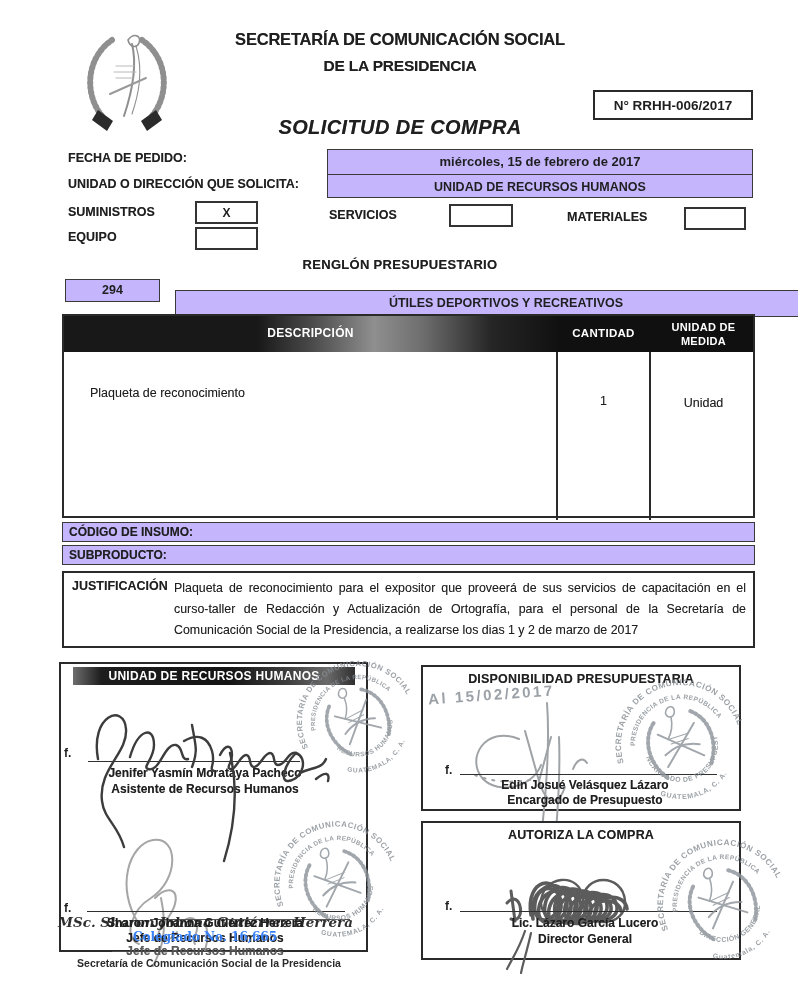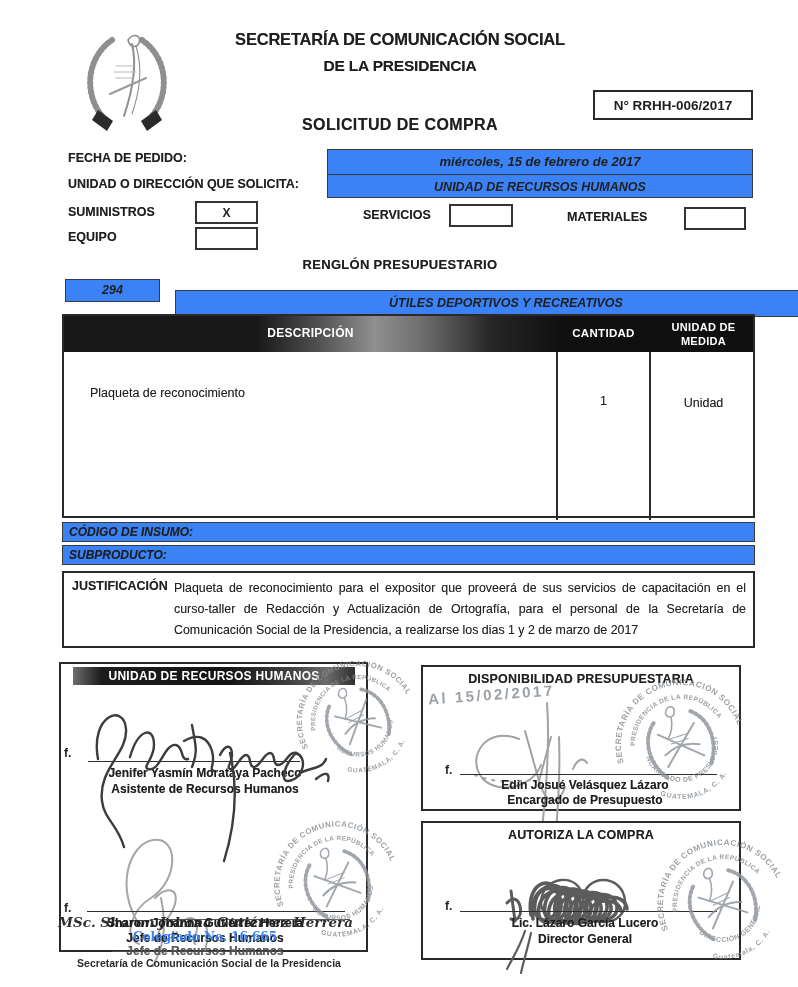--- a/index.html
+++ b/index.html
@@ -4,24 +4,24 @@
 <style>
   html,body{margin:0;padding:0;background:#e8e8e8;}
   .page{position:relative;width:798px;height:987px;background:#ffffff;margin:0 auto;
         font-family:"Liberation Sans",sans-serif;color:#1f1f1f;overflow:hidden;}
   .abs{position:absolute;}
   .ctr{text-align:center;}
   .b{font-weight:bold;}
   .ink{text-shadow:0 0 .5px rgba(20,20,20,.55);}
   .org1{font-size:16.5px;letter-spacing:-.2px;}
   .org2{font-size:15.5px;letter-spacing:-.2px;}
-  .formtitle{font-size:16px;letter-spacing:.4px;}
+  .formtitle{font-size:20px;letter-spacing:.4px;font-style:italic;}
   .lbl{font-size:12.5px;font-weight:bold;text-shadow:0 0 .4px rgba(30,30,30,.45);}
   .box{border:2px solid #2a2a2a;box-sizing:border-box;background:#fff;}
-  .thinbox{border:1.6px solid #3a3a3a;box-sizing:border-box;background:#3b82f6;font-style:italic;}
+  .thinbox{border:1.6px solid #3a3a3a;box-sizing:border-box;background:#c4b5fd;}
   .valrow{font-size:13px;font-weight:bold;line-height:24px;}
   .chkbox{border:2px solid #333;box-sizing:border-box;text-align:center;font-weight:bold;font-size:12px;line-height:20px;}
   .band{background:linear-gradient(90deg,#6e6e6e 0,#1d1d1d 10%,#141414 55%,#3d3d3d 76%,#6b6b6b 90%,#2f2f2f 100%);
         color:#fff;font-size:12px;font-weight:bold;text-align:center;line-height:18px;letter-spacing:.3px;}
   .thead{background:linear-gradient(90deg,#181818 0,#181818 28%,#4a4a4a 36%,#8f8f8f 45%,#6e6e6e 52%,#262626 62%,#101010 72%,#101010 100%);}
   .thtext{color:#fff;font-size:12px;font-weight:bold;letter-spacing:.3px;}
   .cell{font-size:12.5px;text-shadow:0 0 .4px rgba(30,30,30,.4);}
   .barlbl{font-size:12px;font-weight:bold;line-height:19px;padding-left:6px;text-shadow:0 0 .4px rgba(30,30,30,.45);}
   .just{font-size:12.4px;line-height:1.68;text-align:justify;text-shadow:0 0 .4px rgba(30,30,30,.4);}
   .sigline{border-bottom:1.6px solid #2f2f2f;height:0;}
@@ -81,21 +81,21 @@
   <div class="abs lbl" style="left:68px;top:177px">UNIDAD O DIRECCIÓN QUE SOLICITA:</div>
 
   <div class="abs thinbox" style="left:327px;top:149px;width:426px;height:49px">
     <div class="ctr valrow" style="border-bottom:1.4px solid #3a3a3a;height:24px">miércoles, 15 de febrero de 2017</div>
     <div class="ctr valrow" style="height:23px;font-size:12.5px">UNIDAD DE RECURSOS HUMANOS</div>
   </div>
 
   <div class="abs lbl" style="left:68px;top:205px">SUMINISTROS</div>
   <div class="abs chkbox" style="left:195px;top:201px;width:63px;height:23px">X</div>
 
-  <div class="abs lbl" style="left:363px;top:208px">SERVICIOS</div>
+  <div class="abs lbl" style="left:329px;top:208px">SERVICIOS</div>
   <div class="abs chkbox" style="left:449px;top:204px;width:64px;height:23px"></div>
 
   <div class="abs lbl" style="left:567px;top:210px">MATERIALES</div>
   <div class="abs chkbox" style="left:684px;top:207px;width:62px;height:23px"></div>
 
   <div class="abs lbl" style="left:68px;top:230px">EQUIPO</div>
   <div class="abs chkbox" style="left:195px;top:227px;width:63px;height:23px"></div>
 
   <div class="abs ctr b ink" style="left:250px;top:257px;width:300px;font-size:13px;letter-spacing:.3px">RENGLÓN PRESUPUESTARIO</div>
   <div class="abs thinbox ctr" style="left:65px;top:279px;width:95px;height:23px;line-height:21px;font-size:12.5px;font-weight:bold">294</div>

